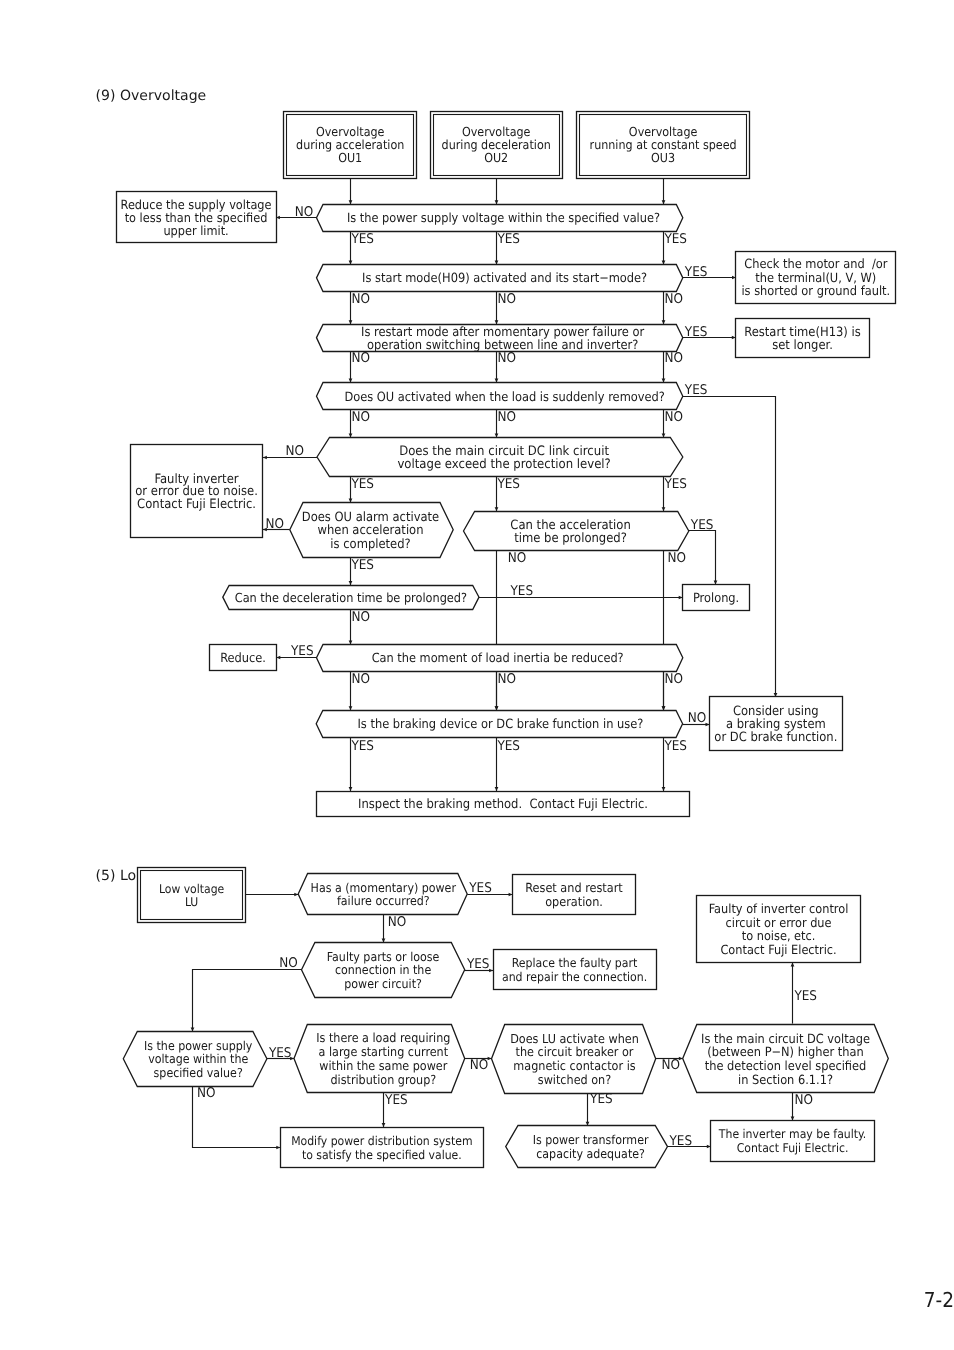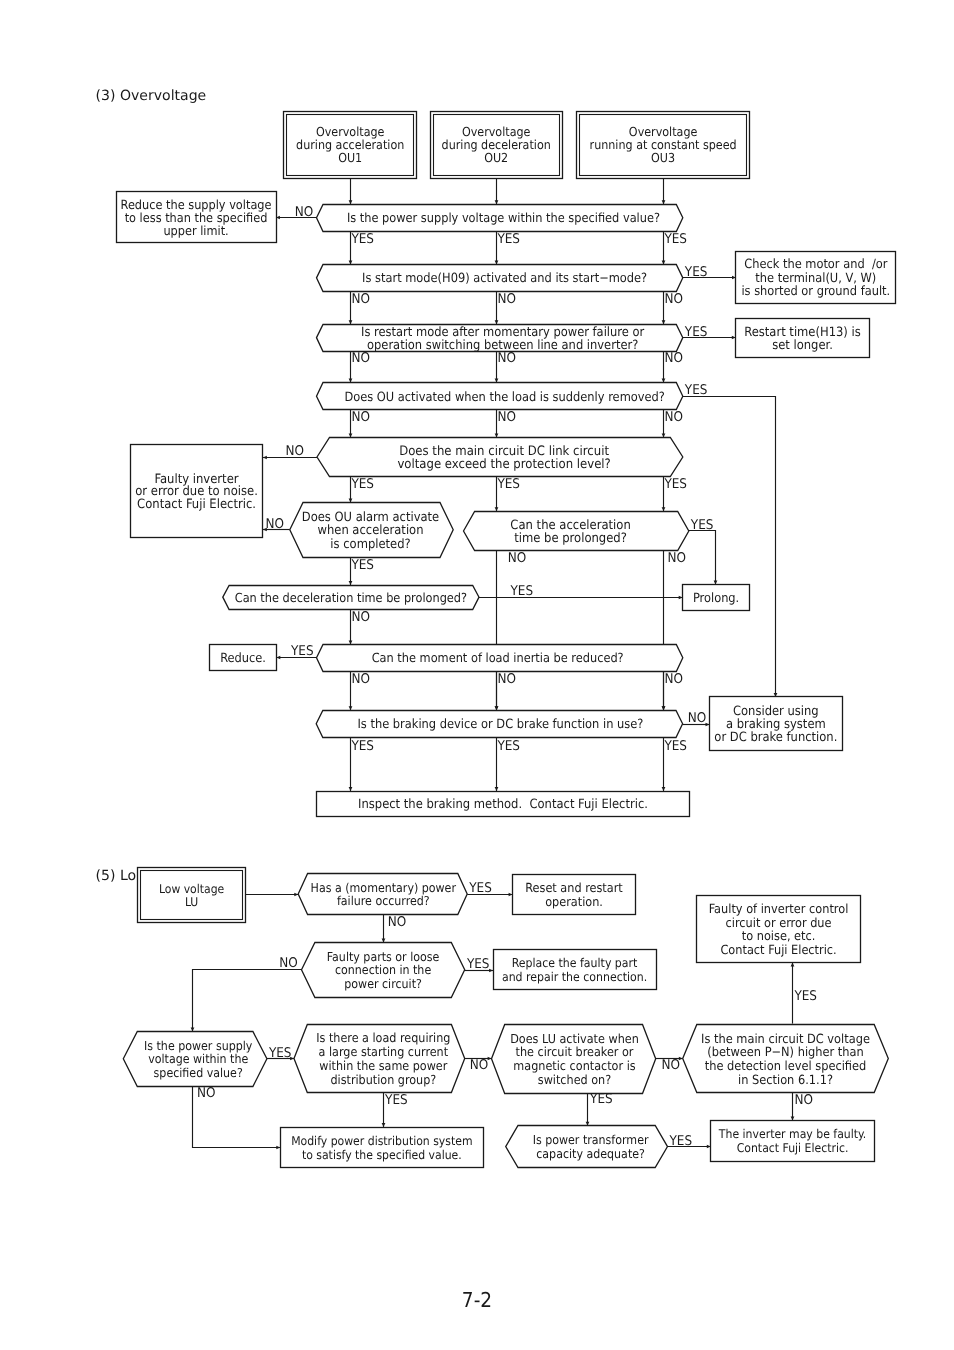--- a/index.html
+++ b/index.html
@@ -5,33 +5,33 @@
   html,body{margin:0;padding:0;background:#ffffff;
     -webkit-font-smoothing:antialiased;text-rendering:geometricPrecision;}
   body{width:954px;height:1350px;overflow:hidden;
        font-family:"DejaVu Sans",sans-serif;color:#1a1a1a;}
   #page{position:relative;width:954px;height:1350px;background:#ffffff;}
   #flow{position:absolute;left:0;top:0;width:954px;height:1350px;}
   #flow text{transform:translateZ(0);}
   .sec-title,#page-number{transform:translateZ(0);}
   .sec-title{position:absolute;white-space:nowrap;color:#1a1a1a;
              font-family:"DejaVu Sans",sans-serif;}
-  #page-number{position:absolute;left:0;width:954px;text-align:center;color:#1a1a1a;
+  #page-number{position:absolute;left:0;width:954px;text-align:right;color:#1a1a1a;
                font-family:"DejaVu Sans Condensed","DejaVu Sans",sans-serif;line-height:1;}
   .shape{fill:#ffffff;stroke:#1a1a1a;stroke-width:1.3;stroke-linejoin:miter;}
   .shape-inner{fill:none;stroke:#1a1a1a;stroke-width:1.1;}
   .conn{fill:none;stroke:#1a1a1a;stroke-width:1.15;stroke-linejoin:miter;}
   .arrowhead{fill:#1a1a1a;stroke:none;}
   text.node-text{font-family:"DejaVu Sans Condensed","DejaVu Sans",sans-serif;fill:#1a1a1a;}
   text.edge-label{font-family:"DejaVu Sans Condensed","DejaVu Sans",sans-serif;fill:#1a1a1a;}
 </style>
 </head>
 <body>
 <div id="page">
-  <div class="sec-title" style="left: 95.6px; top: 88px; font-size: 14.05px;">(3) Overvoltage</div>
+  <div class="sec-title" style="left: 95.6px; top: 88px; font-size: 14.05px;">(9) Overvoltage</div>
   <div class="sec-title" style="left: 95.6px; top: 868px; font-size: 14.05px;">(5) Low voltage</div>
   <svg id="flow" viewBox="0 0 954 1350" width="954" height="1350">
       <g>
         <g id="ou1-to-q1">
           <path class="conn" d="M350.5,178.1 L350.5,204.2"></path>
           <polygon class="arrowhead" points="350.50,204.20 348.65,200.30 352.35,200.30"></polygon>
         </g>
         <g id="ou2-to-q1">
           <path class="conn" d="M496.5,178.1 L496.5,204.2"></path>
           <polygon class="arrowhead" points="496.50,204.20 494.65,200.30 498.35,200.30"></polygon>

